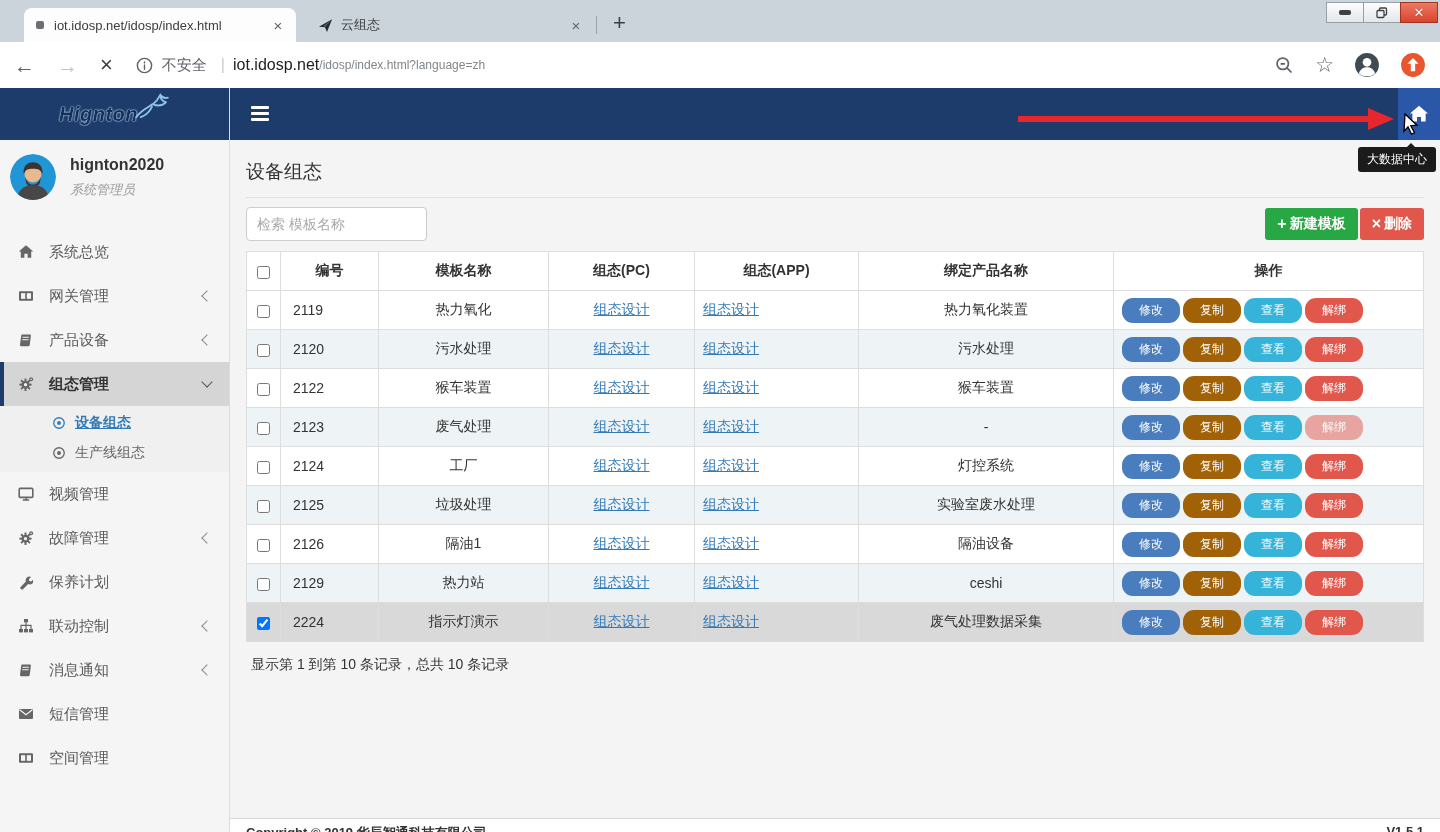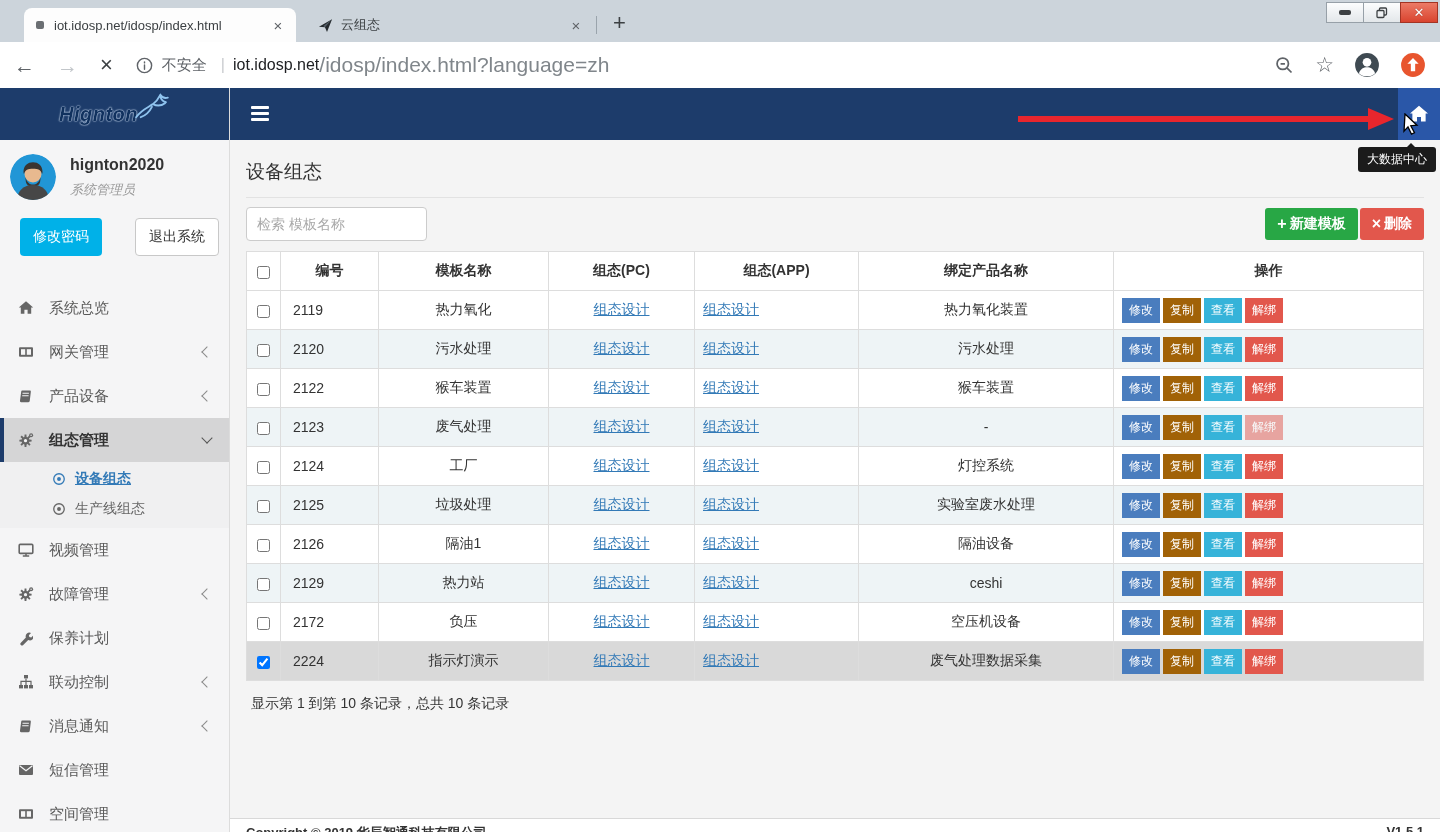--- a/index.html
+++ b/index.html
@@ -27,21 +27,21 @@
   .wc.close { background:linear-gradient(#ec7a66,#d9442f); border-color:#a33424; }
   .wc.close span { color:#fff; font-weight:bold; font-size:13px; text-shadow:0 0 1px #7c1d10; }
   .toolbar { height:46px; background:#ffffff; display:flex; align-items:center; padding:0 14px; }
   .navbtn { font-size:21px; color:#5f6368; margin-right:22px; line-height:1; }
   .navbtn.disabled { color:#c2c6ca; }
   .navbtn.stop { color:#3c4043; font-size:22px; }
   .omnibox { display:flex; align-items:center; flex:1; min-width:0; }
   .sec-label { font-size:15px; color:#5f6368; margin:0 6px 0 8px; }
   .url-div { color:#c8cbce; font-size:16px; margin:0 8px; }
   .url-domain { font-size:16px; color:#202124; }
-  .url-path { font-size:21px; color:#80868b; }
+  .url-path { font-size:12px; color:#80868b; }
   .tb-right { display:flex; align-items:center; margin-left:auto; }
   .tb-right > * { margin-left:20px; display:flex; }
   .star { font-size:21px; color:#5f6368; }
   
   .app { position:absolute; top:88px; left:0; right:0; bottom:0; display:flex; }
   .sidebar { width:230px; flex:0 0 230px; background:#f5f5f6; border-right:1px solid #dcdcdc; overflow:hidden; }
   .side-logo { height:52px; background:#1d3c6b; display:flex; align-items:center; justify-content:center; }
   .logo-word { font-size:20px; font-weight:bold; font-style:italic; color:#10315e;
                text-shadow:0 0 2px #cfe4ff, 0 0 1px #ffffff; letter-spacing:.5px; }
   .logo-deer { margin-left:-6px; margin-top:-12px; }
@@ -93,21 +93,21 @@
   .bicon { font-size:16px; margin-right:3px; font-weight:bold; }
   table.grid { margin-top:10px; width:100%; border-collapse:collapse; background:#fff; table-layout:fixed; }
   .grid th, .grid td { border:1px solid #ddd; height:39px; font-size:14px; color:#333; text-align:center; padding:0; }
   .grid th { font-weight:bold; }
   .grid td.num { text-align:left; padding-left:12px; }
   .grid td.app-link { text-align:left; padding-left:8px; }
   .grid td.actions { text-align:left; padding-left:8px; }
   a.cfg { color:#337ab7; text-decoration:underline; cursor:pointer; }
   .grid tbody tr:nth-child(even) { background:#eef4f6; }
   .grid tbody tr.selected { background:#d9d9d9; }
-  .act { border:none; border-radius:0; color:#fff; font-size:12px; padding:4px 7px; margin-right:3px; font-family:inherit; }
+  .act { border:none; border-radius:11px; color:#fff; font-size:12px; padding:4px 17px; margin-right:3px; font-family:inherit; }
   .act0 { background:#4a7dbe; } .act1 { background:#a16207; } .act2 { background:#36b3d9; } .act3 { background:#e2574c; }
   .act3.disabled { opacity:.5; }
   .summary { padding:14px 5px; font-size:14px; color:#333; }
   .footer { position:absolute; left:0; right:0; top:730px; height:102px; background:#fff; border-top:1px solid #d8d8d8;
             padding:5px 16px 0 16px; display:flex; justify-content:space-between; font-size:13px; font-weight:bold; color:#333; }
   input[type="checkbox"] { width:13px; height:13px; margin:0; vertical-align:middle; }
 </style>
 </head>
 <body>
 
@@ -201,24 +201,20 @@
             <circle cx="23" cy="20" r="8.5" fill="#e8b98f"></circle>
             <path d="M13.5 18c0-6.5 4.2-9.8 9.5-9.8s9.5 3.3 9.5 9.8c0 1-.5 2-.5 2-1-4.2-4-5.3-9-5.3s-8 1.1-9 5.3c0 0-.5-1-.5-2z" fill="#3a3430"></path>
             <path d="M15.5 23c1.2 5.5 4.2 7.6 7.5 7.6s6.3-2.1 7.5-7.6c0 6.5-1.2 9.6-7.5 9.6s-7.5-3.1-7.5-9.6z" fill="#3a3430"></path>
             <path d="M7.5 42.5c2.2-8.5 8.5-11.5 15.5-11.5s13.3 3 15.5 11.5a23 23 0 0 1-31 0z" fill="#474747"></path>
           </svg>
       </span>
       <span class="uinfo">
         <div class="uname">hignton2020</div>
         <div class="urole">系统管理员</div>
       </span>
-    </div>
-    <div class="user-btns">
-      <button class="btn-cyan">修改密码</button>
-      <button class="btn-plain">退出系统</button>
     </div>
     <ul class="menu" id="side-menu">
         <li class="menu-item">
           <span class="micon">
             <svg viewBox="0 0 16 16" width="16" height="16" fill="currentColor">
               <path d="M8 1.3 15.2 7.6h-2v6.2H9.6V9.8H6.4v4H2.8V7.6h-2z"></path>
             </svg>
           </span>
           <span class="mlabel">系统总览</span>
         </li>
@@ -473,29 +469,20 @@
             </tr>
             <tr>
               <td><input type="checkbox" style=""></td>
               <td class="num">2129</td>
               <td>热力站</td>
               <td><a class="cfg">组态设计</a></td>
               <td class="app-link"><a class="cfg">组态设计</a></td>
               <td>ceshi</td>
               <td class="actions"><button class="act act0">修改</button><button class="act act1">复制</button><button class="act act2">查看</button><button class="act act3">解绑</button></td>
             </tr>
-            <tr>
-              <td><input type="checkbox" style=""></td>
-              <td class="num">2172</td>
-              <td>负压</td>
-              <td><a class="cfg">组态设计</a></td>
-              <td class="app-link"><a class="cfg">组态设计</a></td>
-              <td>空压机设备</td>
-              <td class="actions"><button class="act act0">修改</button><button class="act act1">复制</button><button class="act act2">查看</button><button class="act act3">解绑</button></td>
-            </tr>
             <tr class="selected">
               <td><input type="checkbox" checked="" style=""></td>
               <td class="num">2224</td>
               <td>指示灯演示</td>
               <td><a class="cfg">组态设计</a></td>
               <td class="app-link"><a class="cfg">组态设计</a></td>
               <td>废气处理数据采集</td>
               <td class="actions"><button class="act act0">修改</button><button class="act act1">复制</button><button class="act act2">查看</button><button class="act act3">解绑</button></td>
             </tr>
           </tbody>

